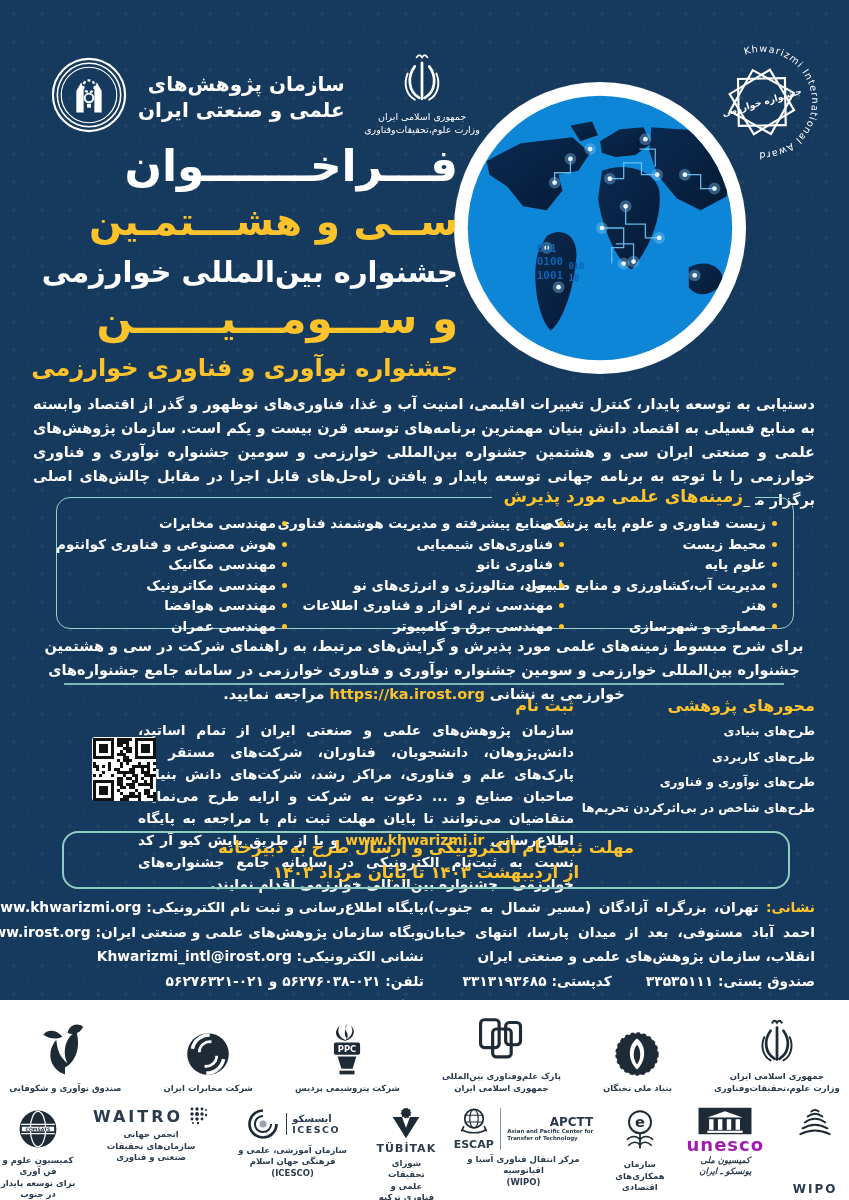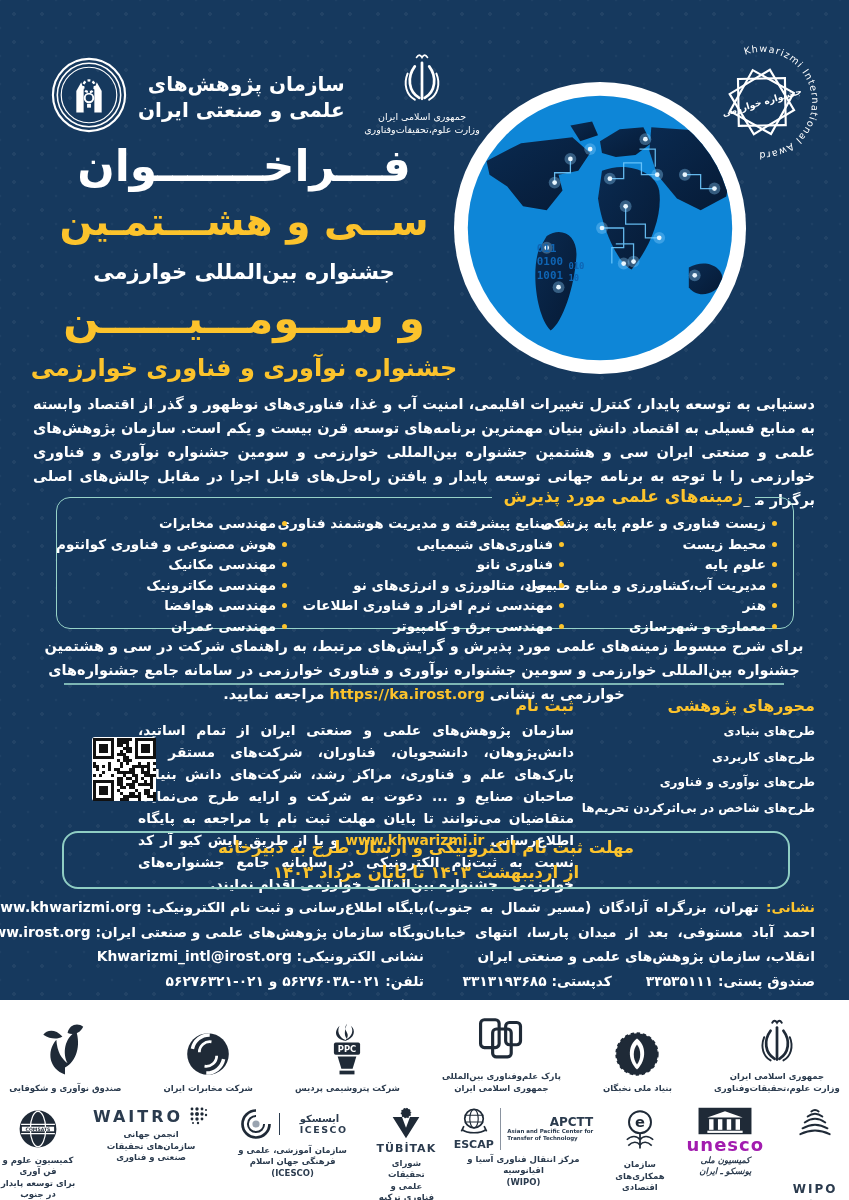--- a/index.html
+++ b/index.html
@@ -20,24 +20,24 @@
   
   .irost-brand{left:50px;top:56px;display:flex;align-items:center;gap:10px;}
   .irost-text{font-size:20px;font-weight:bold;line-height:26px;text-align:right;direction:rtl;}
   .ministry{left:344px;top:50px;width:156px;text-align:center;}
   .ministry svg{display:block;margin:0 auto;}
   .ministry-cap{font-size:9.5px;line-height:13px;margin-top:2px;}
   .award{right:22px;top:40px;transform:rotate(-16deg);}
   
   .globe{left:452px;top:80px;}
   
-  .titles{left:30px;top:138px;width:428px;text-align:center;direction:rtl;font-weight:bold;}
+  .titles{left:30px;top:138px;width:428px;text-align:right;direction:rtl;font-weight:bold;}
   .t1{font-size:44px;line-height:56px;}
   .t2{font-size:39px;line-height:56px;color:#fcc32c;}
-  .t3{font-size:21px;line-height:44px;}
+  .t3{font-size:29px;line-height:44px;}
   .t4{font-size:42px;line-height:50px;color:#fcc32c;}
   .t5{font-size:24px;line-height:48px;color:#fcc32c;}
   
   .intro{left:33px;top:392px;width:782px;direction:rtl;text-align:justify;
          font-size:14.5px;font-weight:bold;line-height:24px;}
   .fields-box{left:56px;top:497px;width:736px;height:130px;
       border:1.5px solid #97d3c8;border-radius:14px;}
   .fields-legend{position:absolute;top:-12px;right:38px;background:#16395e;
       padding:0 12px;font-size:17px;font-weight:bold;color:#fcc32c;direction:rtl;}
   .fields-cols{display:flex;direction:rtl;padding:16px 16px 8px 10px;}
@@ -81,21 +81,21 @@
   .logo-icon{display:flex;align-items:flex-end;justify-content:center;}
   .cap{font-size:8.5px;font-weight:bold;line-height:11px;text-align:center;color:#2b3b4e;direction:rtl;}
   .cap-en{font-size:7px;font-weight:bold;line-height:8.5px;text-align:left;color:#4a5664;direction:ltr;}
   .waitro-word{font-size:16px;font-weight:bold;letter-spacing:3px;color:#2b3b4e;}
   .tubitak-word{font-size:11px;font-weight:bold;letter-spacing:1px;color:#2b3b4e;}
   .unesco-word{font-size:18px;font-weight:bold;letter-spacing:1px;color:#a21caf;line-height:14px;}
   .wipo-word{font-size:12px;font-weight:bold;letter-spacing:2px;color:#2b3b4e;margin-top:44px;}
   .escap-word{font-size:11px;font-weight:bold;color:#2b3b4e;}
   .apctt-word{font-size:12px;font-weight:bold;color:#2b3b4e;line-height:12px;}
   .apctt-sub{font-size:5.5px;font-weight:bold;color:#2b3b4e;width:86px;text-align:left;line-height:7px;}
-  .icesco-words{border-left:1.5px solid #2b3b4e;padding-left:20px;margin-left:5px;text-align:left;}
+  .icesco-words{border-left:1.5px solid #2b3b4e;padding-left:5px;margin-left:5px;text-align:left;}
   .icesco-fa{font-size:10px;font-weight:bold;color:#2b3b4e;line-height:11px;}
   .icesco-en{font-size:9.5px;font-weight:bold;letter-spacing:1.5px;color:#2b3b4e;line-height:11px;}
   .vdiv{width:1.5px;background:#8a93a0;height:42px;margin:0 6px;}
 </style>
 </head>
 <body>
 
 <div id="poster">
 
   <div class="abs irost-brand">

